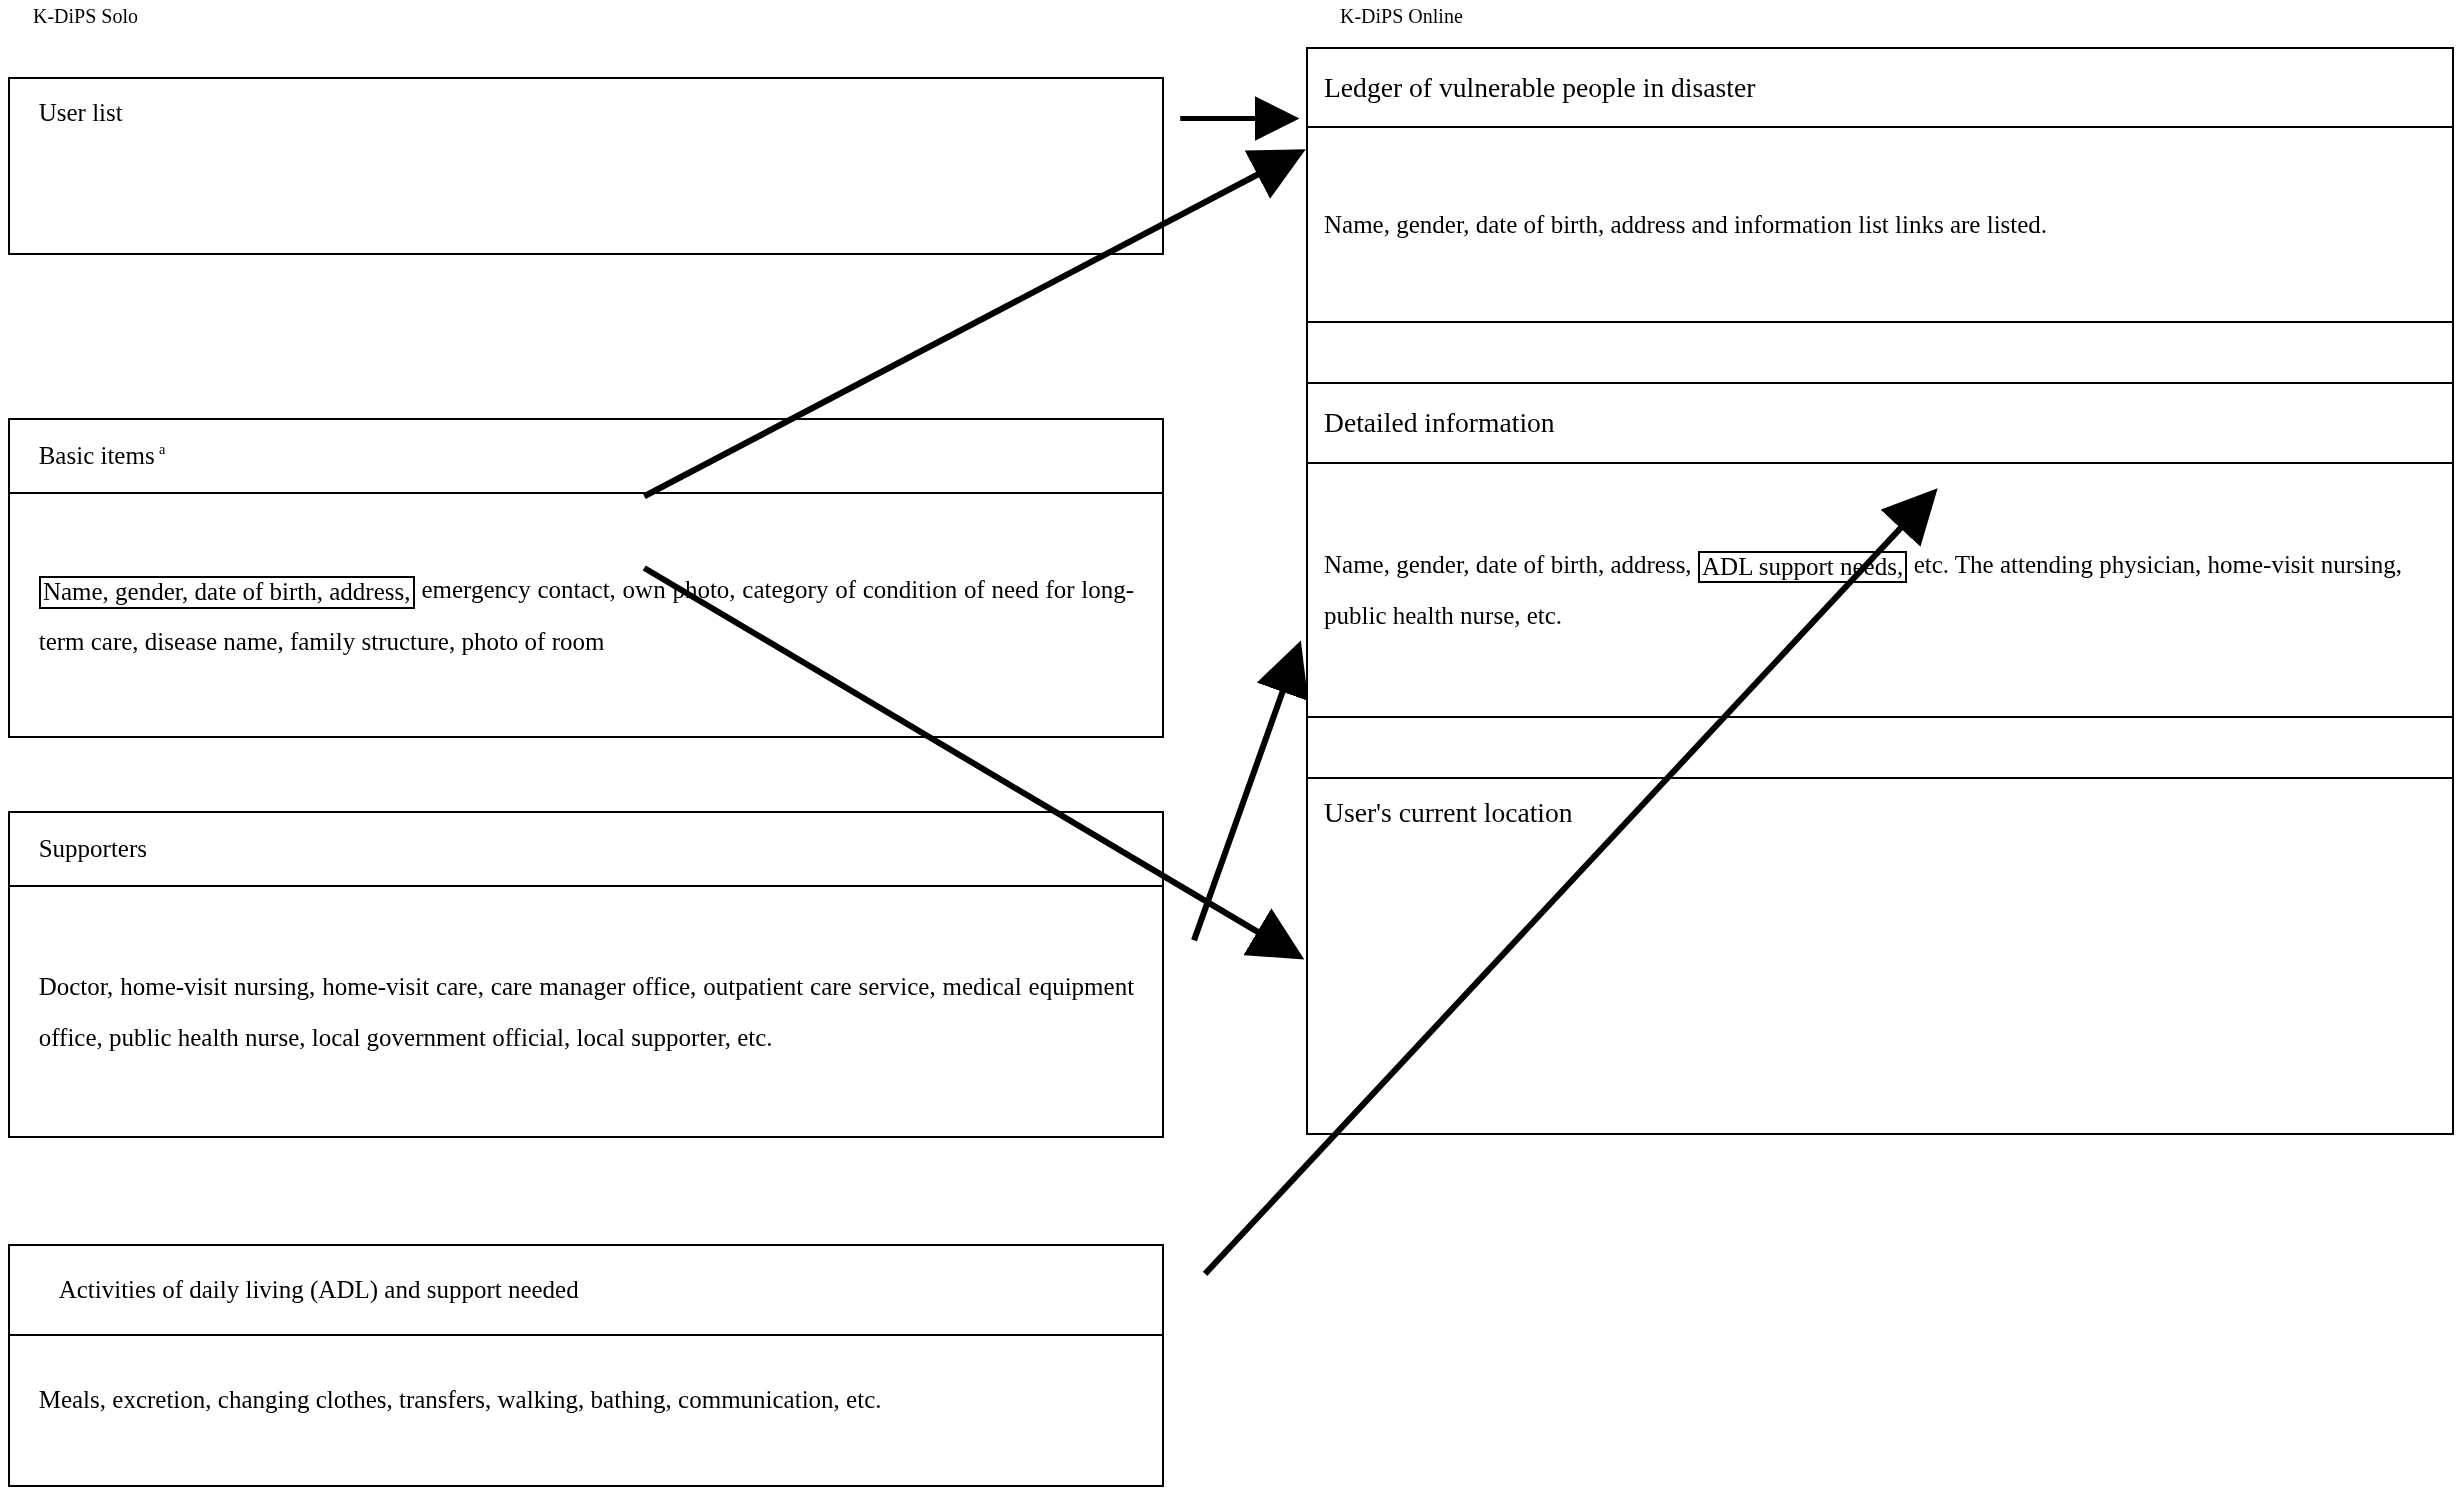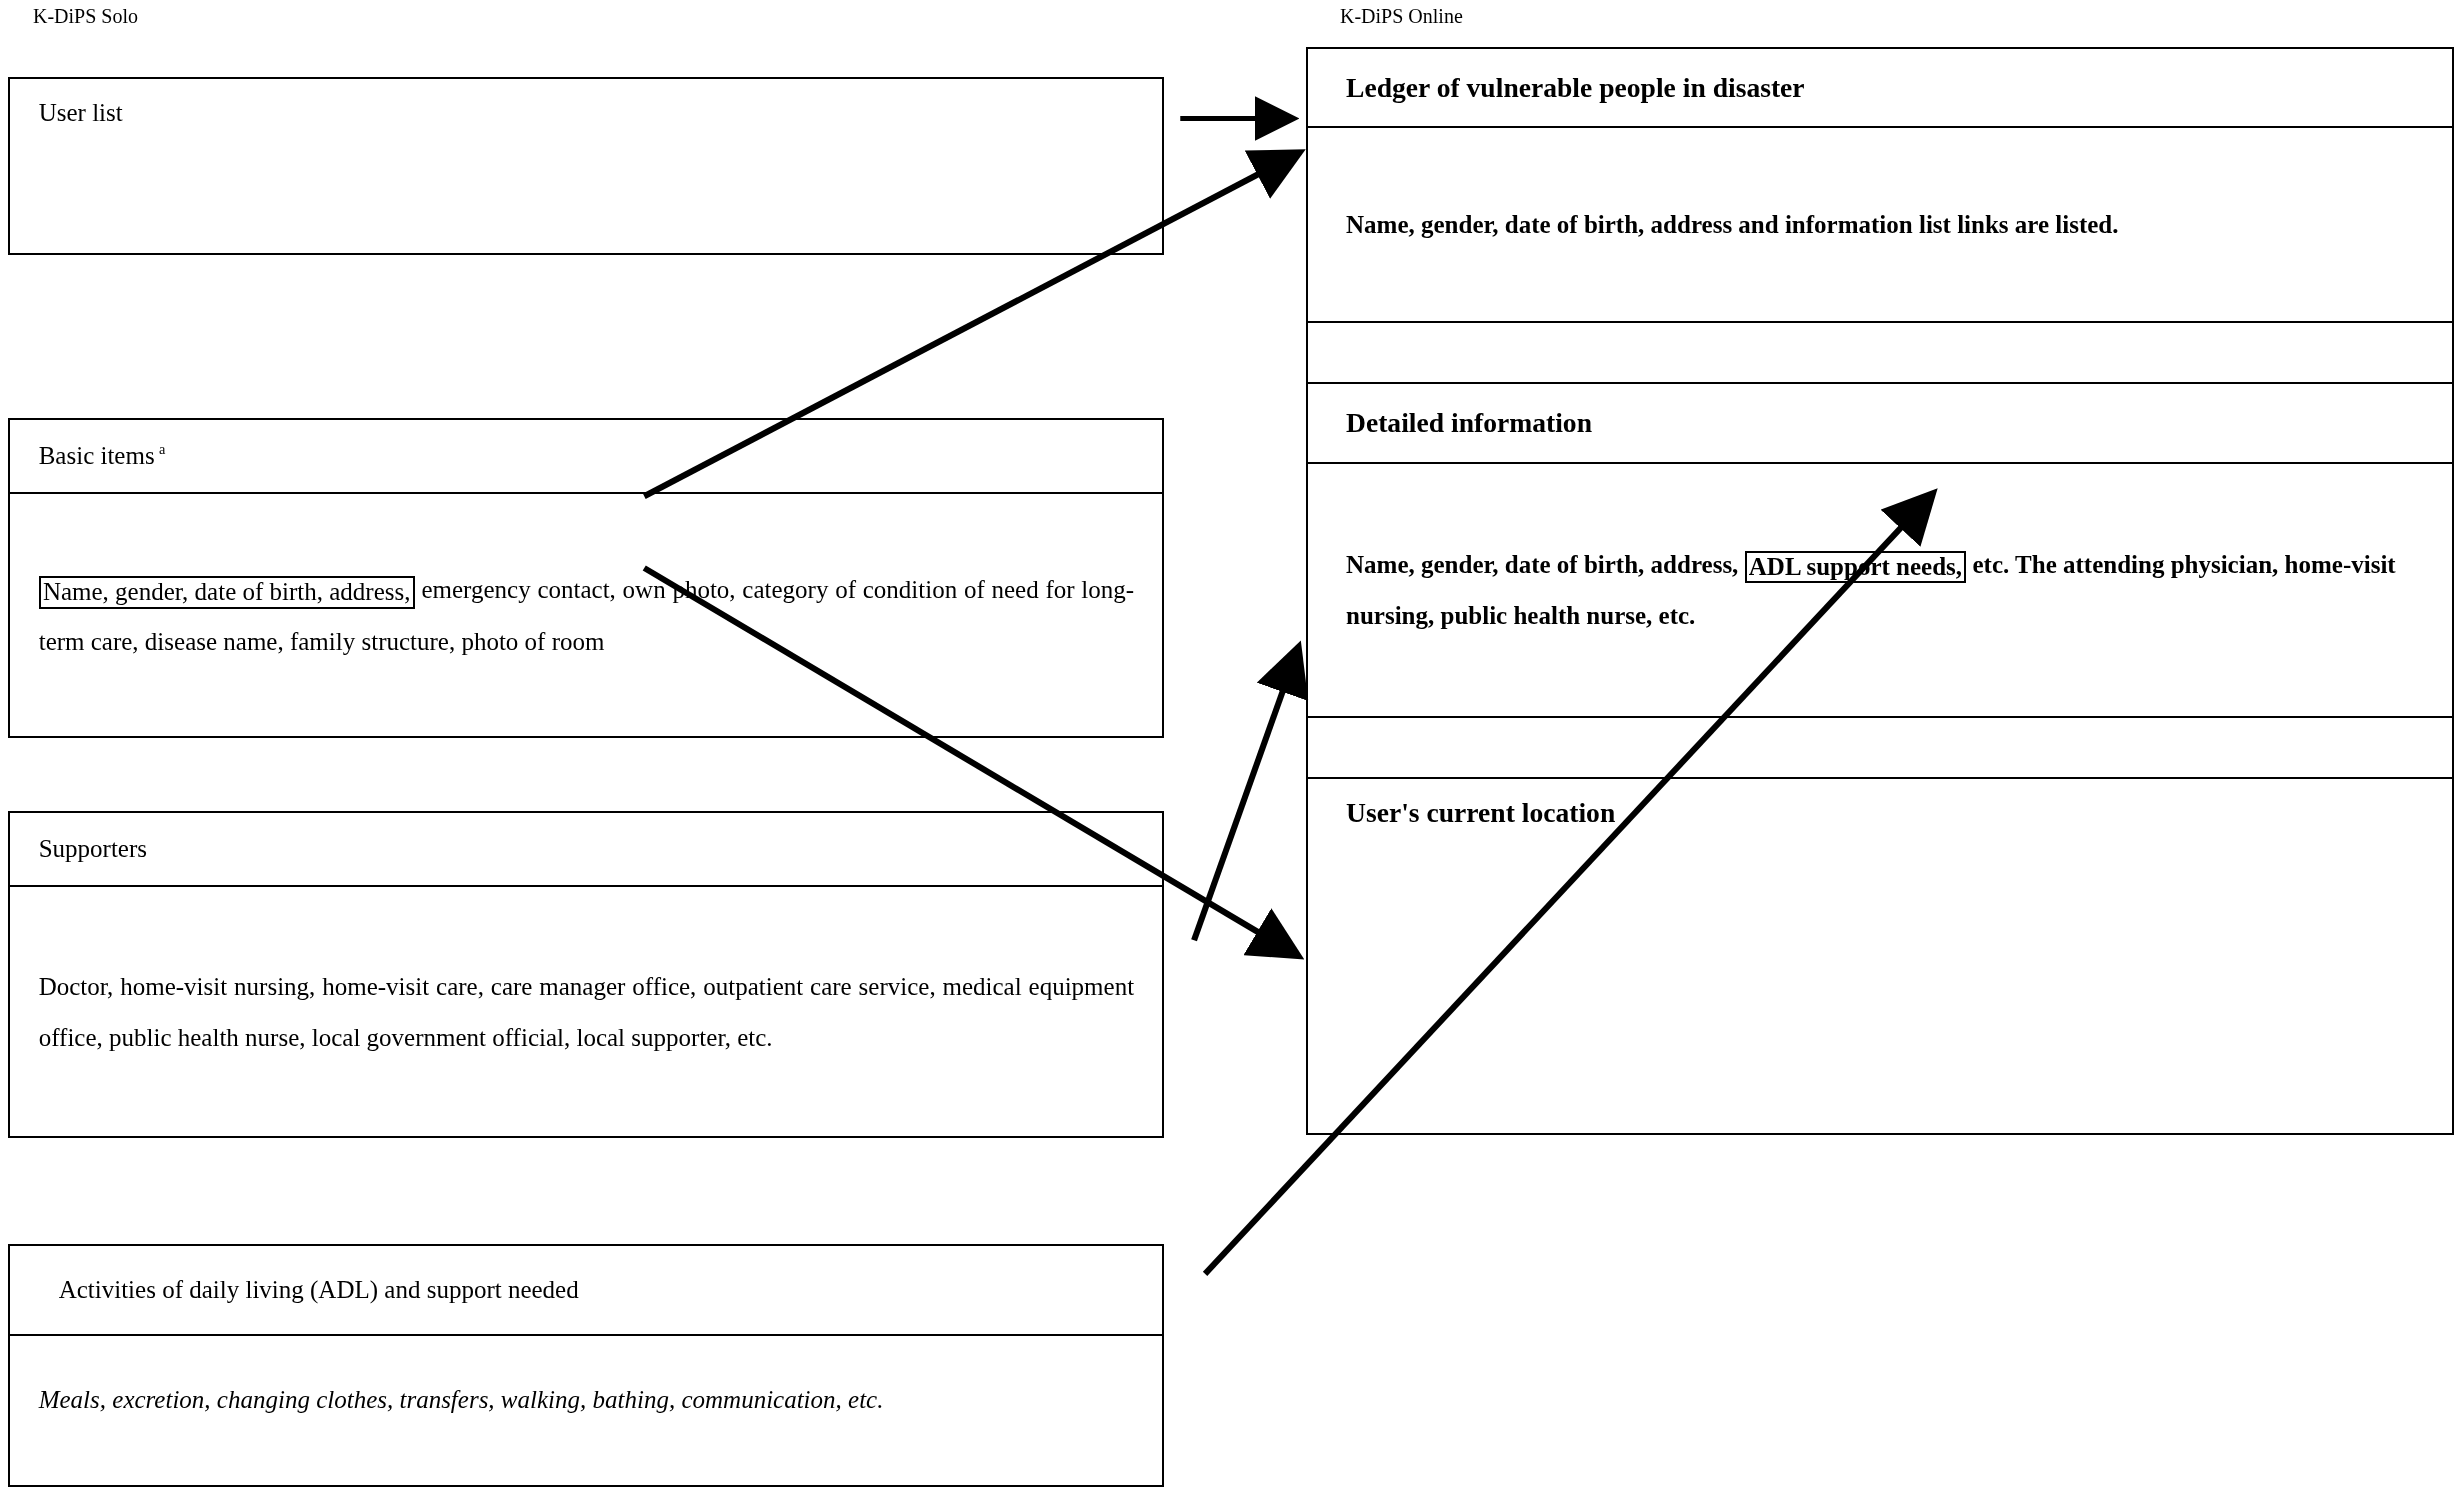--- a/index.html
+++ b/index.html
@@ -91,35 +91,35 @@
   #tbl-basic      { left: 7.7px; top: 418px;  width: 1156px; height: 320px; }
   #tbl-basic .r1  { height: 74px; }
   #tbl-basic .r2  { height: 243px; }
 
   #tbl-support    { left: 7.7px; top: 811px; width: 1156px; height: 327px; }
   #tbl-support .r1 { height: 74px; }
   #tbl-support .r2 { height: 250px; }
 
   #tbl-adl        { left: 7.7px; top: 1244px; width: 1156px; height: 243px; }
   #tbl-adl .r1    { height: 90px; padding-left: 20px; }
-  #tbl-adl .r2    { height: 128px; font-style: italic; }
+  #tbl-adl .r2    { height: 128px; }
 
   
   #tbl-online { left: 1306px; top: 47px; width: 1148px; height: 1088px; }
   #tbl-online .rA { height: 79px; }   
   #tbl-online .rB { height: 195px; }   
   #tbl-online .rC { height: 61px; }   
   #tbl-online .rD { height: 80px; }   
   #tbl-online .rE { height: 254px; }   
   #tbl-online .rF { height: 61px; }   
   #tbl-online .rG { height: 68px; }   
   #tbl-online .rH { height: 283px; }   
 
   #tbl-online .t-title { font-size: 27.6px; }
-  #tbl-online .cellpad { padding: 0 25px 0 38px; font-weight: bold; }
+  #tbl-online .cellpad { padding: 0 25px 0 16px; }
 
   
   #arrows {
     position: absolute;
     left: 0; top: 0;
     width: 2462px; height: 1490px;
     pointer-events: none;
   }
 </style>
 </head>

